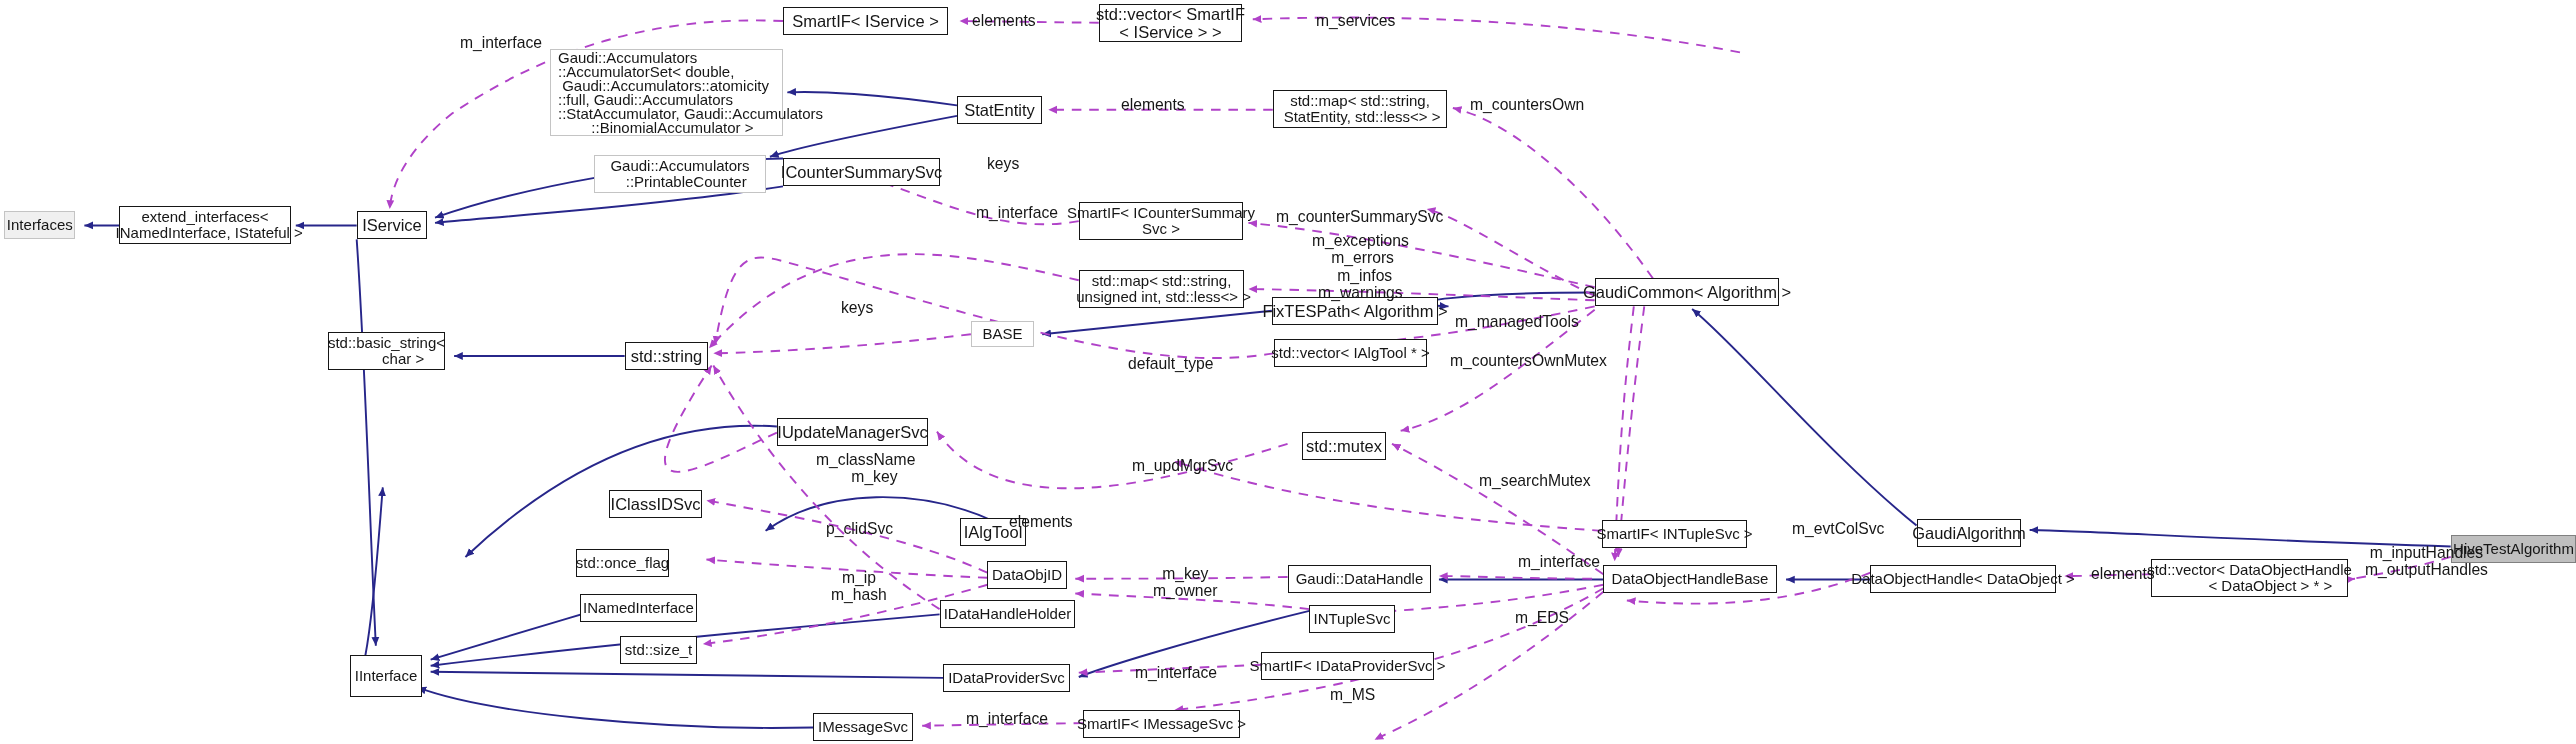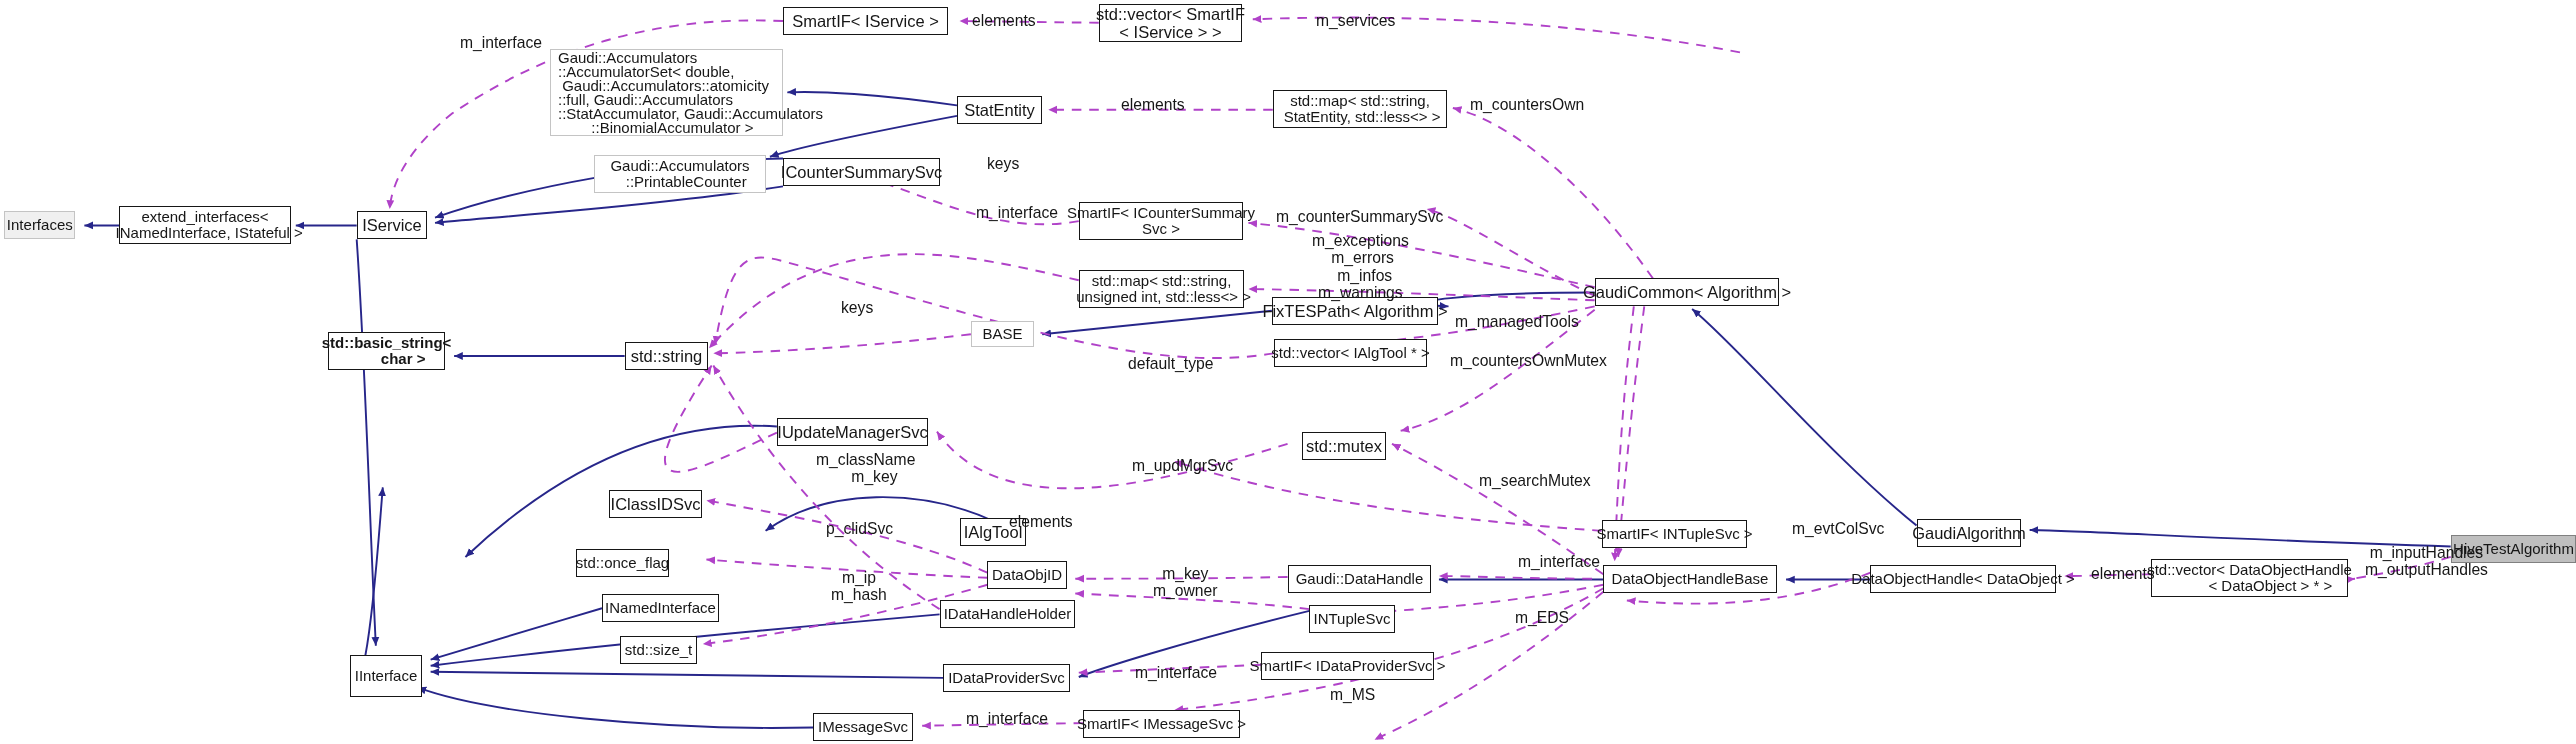--- a/index.html
+++ b/index.html
@@ -165,39 +165,39 @@
   <div class="node" style="left:119px;top:206px;width:172px;height:38px;font-size:15px;line-height:16.5px;">extend_interfaces&lt;
   INamedInterface, IStateful &gt;</div>
   <div class="node" style="left:357px;top:211px;width:70px;height:28px;">IService</div>
   <div class="node" style="left:1079px;top:202px;width:164px;height:38px;font-size:15px;line-height:16.5px;">SmartIF&lt; ICounterSummary
 Svc &gt;</div>
   <div class="node" style="left:1595px;top:278px;width:184px;height:28px;">GaudiCommon&lt; Algorithm &gt;</div>
   <div class="node" style="left:1079px;top:270px;width:165px;height:38px;font-size:15px;line-height:16.5px;">std::map&lt; std::string,
  unsigned int, std::less&lt;&gt; &gt;</div>
   <div class="node" style="left:1272px;top:297px;width:166px;height:28px;">FixTESPath&lt; Algorithm &gt;</div>
   <div class="node grey-border" style="left:971px;top:321px;width:63px;height:26px;font-size:15px;">BASE</div>
-  <div class="node" style="left:328px;top:332px;width:117px;height:38px;font-size:15px;line-height:16.5px;font-weight:bold;">std::basic_string&lt;
+  <div class="node" style="left:328px;top:332px;width:117px;height:38px;font-size:15px;line-height:16.5px;">std::basic_string&lt;
         char &gt;</div>
   <div class="node" style="left:625px;top:342px;width:83px;height:28px;">std::string</div>
   <div class="node" style="left:1274px;top:339px;width:153px;height:28px;font-size:15px;">std::vector&lt; IAlgTool * &gt;</div>
   <div class="node" style="left:777px;top:418px;width:151px;height:28px;">IUpdateManagerSvc</div>
   <div class="node" style="left:1302px;top:432px;width:84px;height:28px;">std::mutex</div>
   <div class="node" style="left:609px;top:490px;width:93px;height:28px;">IClassIDSvc</div>
   <div class="node" style="left:1602px;top:520px;width:145px;height:28px;font-size:15px;">SmartIF&lt; INTupleSvc &gt;</div>
   <div class="node" style="left:1917px;top:519px;width:104px;height:28px;">GaudiAlgorithm</div>
   <div class="node" style="left:960px;top:518px;width:66px;height:28px;">IAlgTool</div>
   <div class="node" style="left:576px;top:549px;width:93px;height:28px;font-size:15px;">std::once_flag</div>
   <div class="node" style="left:987px;top:561px;width:80px;height:28px;font-size:15px;">DataObjID</div>
   <div class="node" style="left:1288px;top:565px;width:143px;height:28px;font-size:15px;">Gaudi::DataHandle</div>
   <div class="node" style="left:1603px;top:565px;width:174px;height:28px;font-size:15px;">DataObjectHandleBase</div>
   <div class="node" style="left:1870px;top:565px;width:186px;height:28px;font-size:15px;">DataObjectHandle&lt; DataObject &gt;</div>
   <div class="node" style="left:2151px;top:559px;width:197px;height:38px;font-size:15px;line-height:16.5px;">std::vector&lt; DataObjectHandle
           &lt; DataObject &gt; * &gt;</div>
   <div class="node highlight" style="left:2451px;top:535px;width:125px;height:28px;font-size:15px;text-align:center;">HiveTestAlgorithm</div>
-  <div class="node" style="left:602px;top:594px;width:117px;height:28px;font-size:15px;">INamedInterface</div>
+  <div class="node" style="left:580px;top:594px;width:117px;height:28px;font-size:15px;">INamedInterface</div>
   <div class="node" style="left:940px;top:600px;width:135px;height:28px;font-size:15px;">IDataHandleHolder</div>
   <div class="node" style="left:1309px;top:605px;width:86px;height:28px;font-size:15px;">INTupleSvc</div>
   <div class="node" style="left:620px;top:636px;width:77px;height:28px;font-size:15px;">std::size_t</div>
   <div class="node" style="left:350px;top:655px;width:72px;height:42px;font-size:15px;">IInterface</div>
   <div class="node" style="left:943px;top:664px;width:127px;height:28px;font-size:15px;">IDataProviderSvc</div>
   <div class="node" style="left:1261px;top:652px;width:173px;height:28px;font-size:15px;">SmartIF&lt; IDataProviderSvc &gt;</div>
   <div class="node" style="left:813px;top:713px;width:100px;height:28px;font-size:15px;">IMessageSvc</div>
   <div class="node" style="left:1083px;top:710px;width:157px;height:28px;font-size:15px;">SmartIF&lt; IMessageSvc &gt;</div>
 
   <div class="edge-label" style="left:460px;top:34px;">m_interface</div>

